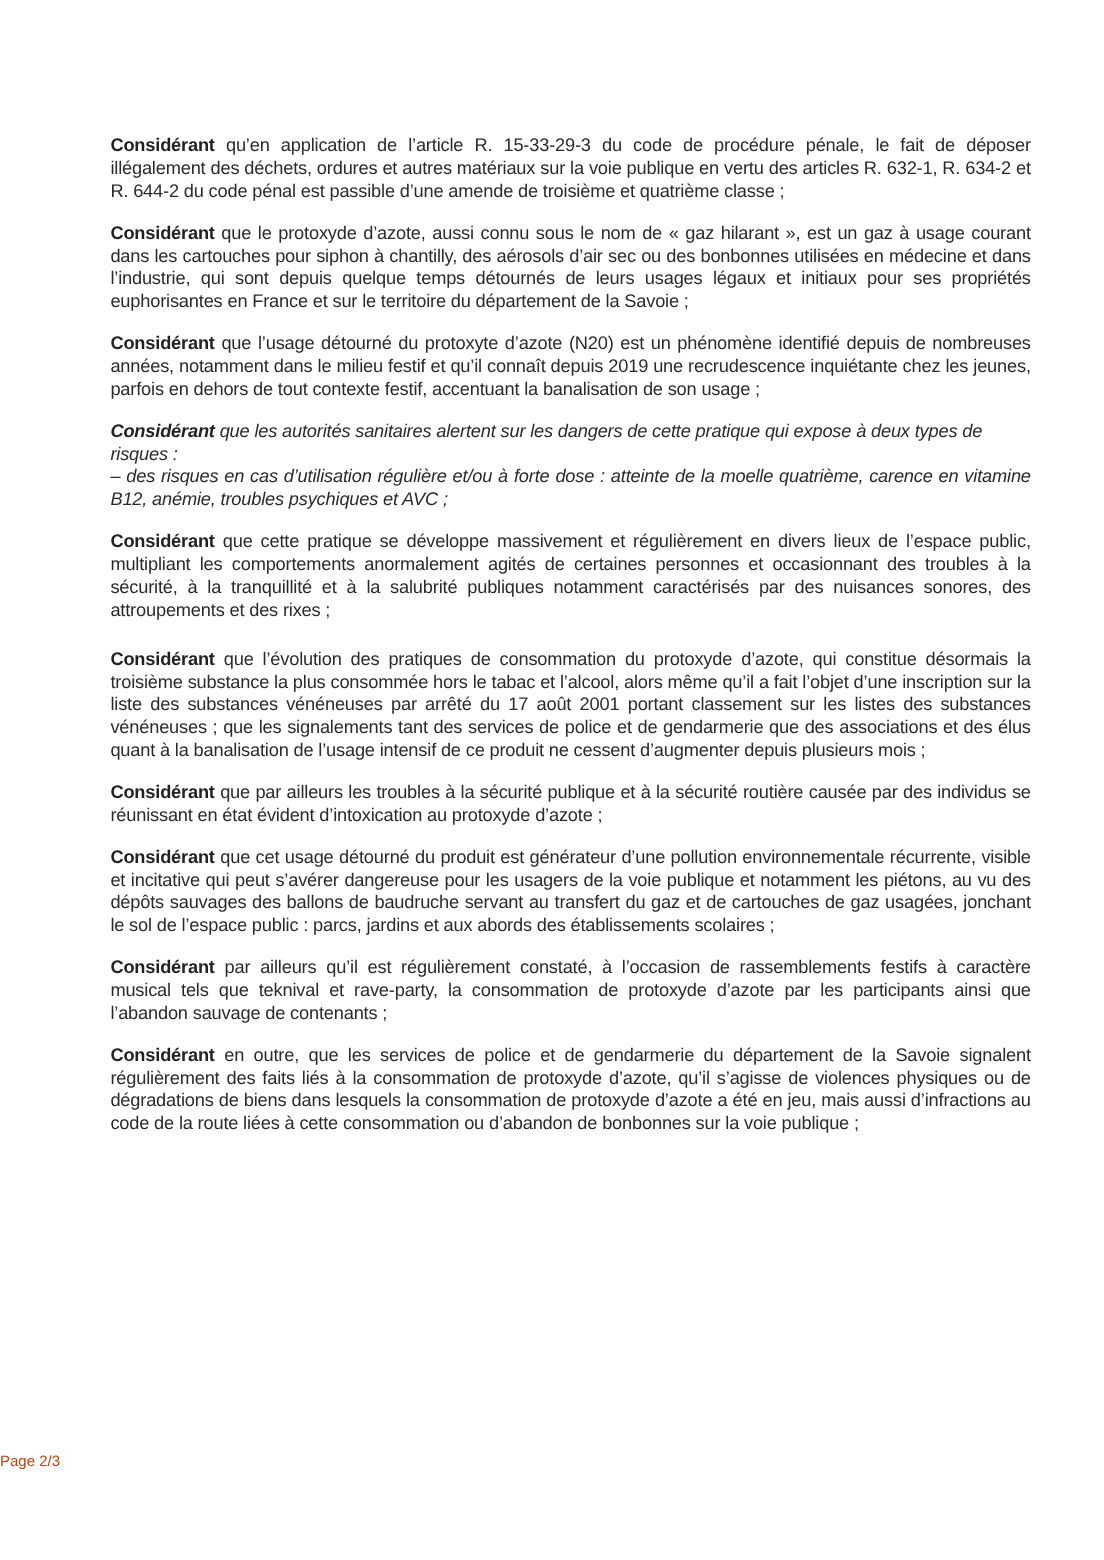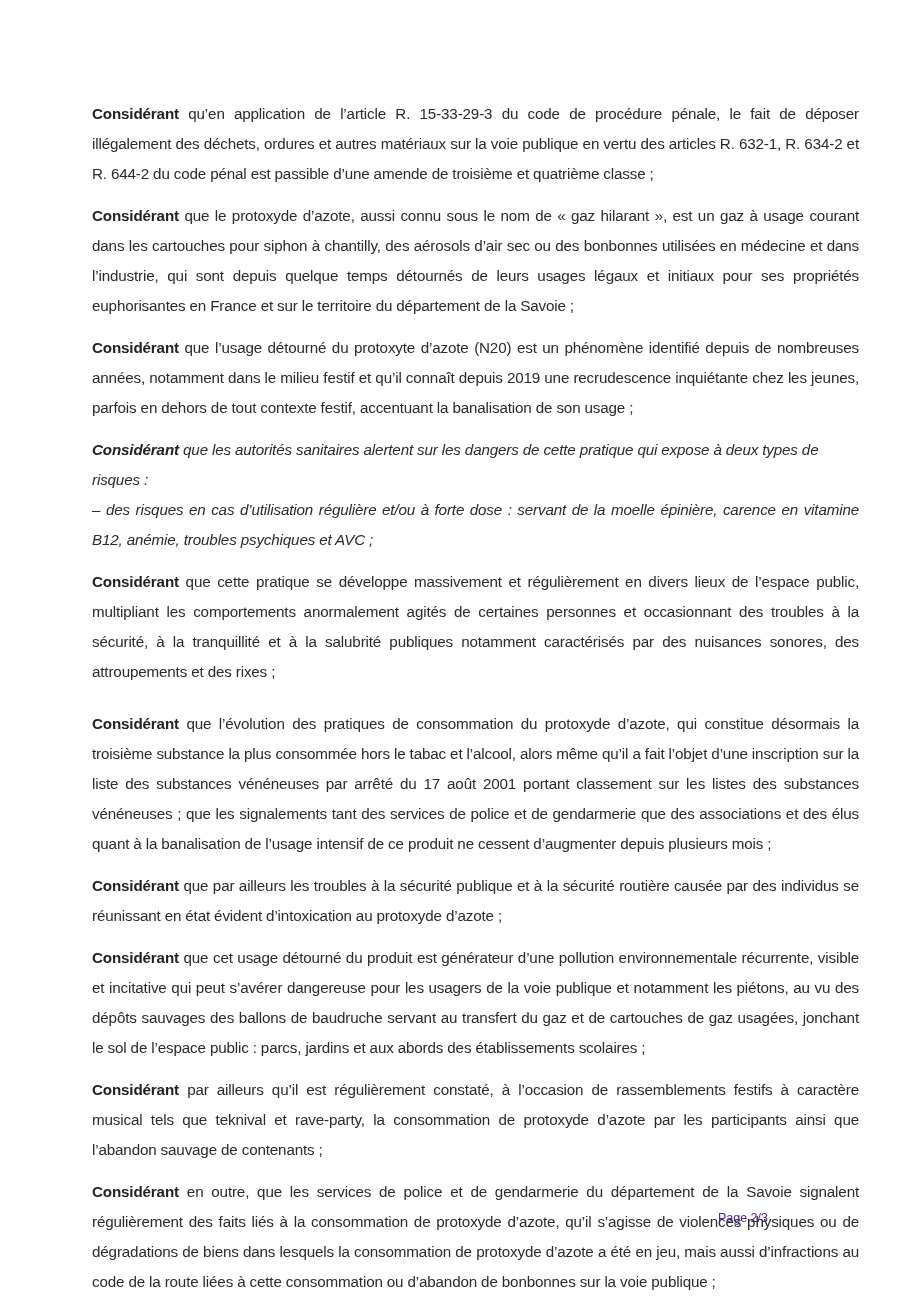--- a/index.html
+++ b/index.html
@@ -16,41 +16,41 @@
     color: #2a2a2a;
   }
   .page {
     position: absolute;
     left: 92px;
     top: 96px;
     width: 767px;
   }
   .para {
     font-size: 15.2px;
-    line-height: 30px;
-    margin: 3px 0 12px 0;
+    line-height: 19px;
+    margin: 16px 0 12px 0;
     text-align: justify;
     letter-spacing: -0.15px;
   }
   .para .lead {
     font-weight: bold;
     color: #222;
   }
   .risk-item {
     display: block;
   }
   .gap-large { margin-bottom: 22px; }
   .footer {
     position: absolute;
     top: 1211px;
     left: 0;
     width: 768px;
-    text-align: right;
+    text-align: left;
     font-size: 12.5px;
-    color: #4c1d95;
+    color: #c2410c;
   }
 </style>
 </head>
 <body>
 
 <div class="page">
 
   <p class="para">
     <span class="lead">Considérant</span><span> qu’en application de l’article R. 15-33-29-3 du code de procédure pénale, le fait de déposer illégalement des déchets, ordures et autres matériaux sur la voie publique en vertu des articles R. 632-1, R. 634-2 et R. 644-2 du code pénal est passible d’une amende de troisième et quatrième classe ;</span>
   </p>
@@ -58,21 +58,21 @@
   <p class="para">
     <span class="lead">Considérant</span><span> que le protoxyde d’azote, aussi connu sous le nom de « gaz hilarant », est un gaz à usage courant dans les cartouches pour siphon à chantilly, des aérosols d’air sec ou des bonbonnes utilisées en médecine et dans l’industrie, qui sont depuis quelque temps détournés de leurs usages légaux et initiaux pour ses propriétés euphorisantes en France et sur le territoire du département de la Savoie ;</span>
   </p>
 
   <p class="para">
     <span class="lead">Considérant</span><span> que l’usage détourné du protoxyte d’azote (N20) est un phénomène identifié depuis de nombreuses années, notamment dans le milieu festif et qu’il connaît depuis 2019 une recrudescence inquiétante chez les jeunes, parfois en dehors de tout contexte festif, accentuant la banalisation de son usage ;</span>
   </p>
 
   <p class="para" style="text-align:left;font-style:italic;">
     <span class="lead">Considérant</span><span> que les autorités sanitaires alertent sur les dangers de cette pratique qui expose à deux types de risques :</span>
-    <span class="risk-item" style="text-align:justify;">– des risques en cas d’utilisation régulière et/ou à forte dose : servant de la moelle épinière, carence en vitamine B12, anémie, troubles psychiques et AVC ;</span>
+    <span class="risk-item" style="text-align:justify;">– des risques en cas d’utilisation régulière et/ou à forte dose : atteinte de la moelle quatrième, carence en vitamine B12, anémie, troubles psychiques et AVC ;</span>
   </p>
 
   <p class="para gap-large">
     <span class="lead">Considérant</span><span> que cette pratique se développe massivement et régulièrement en divers lieux de l’espace public, multipliant les comportements anormalement agités de certaines personnes et occasionnant des troubles à la sécurité, à la tranquillité et à la salubrité publiques notamment caractérisés par des nuisances sonores, des attroupements et des rixes ;</span>
   </p>
 
   <p class="para">
     <span class="lead">Considérant</span><span> que l’évolution des pratiques de consommation du protoxyde d’azote, qui constitue désormais la troisième substance la plus consommée hors le tabac et l’alcool, alors même qu’il a fait l’objet d’une inscription sur la liste des substances vénéneuses par arrêté du 17 août 2001 portant classement sur les listes des substances vénéneuses ; que les signalements tant des services de police et de gendarmerie que des associations et des élus quant à la banalisation de l’usage intensif de ce produit ne cessent d’augmenter depuis plusieurs mois ;</span>
   </p>
 

